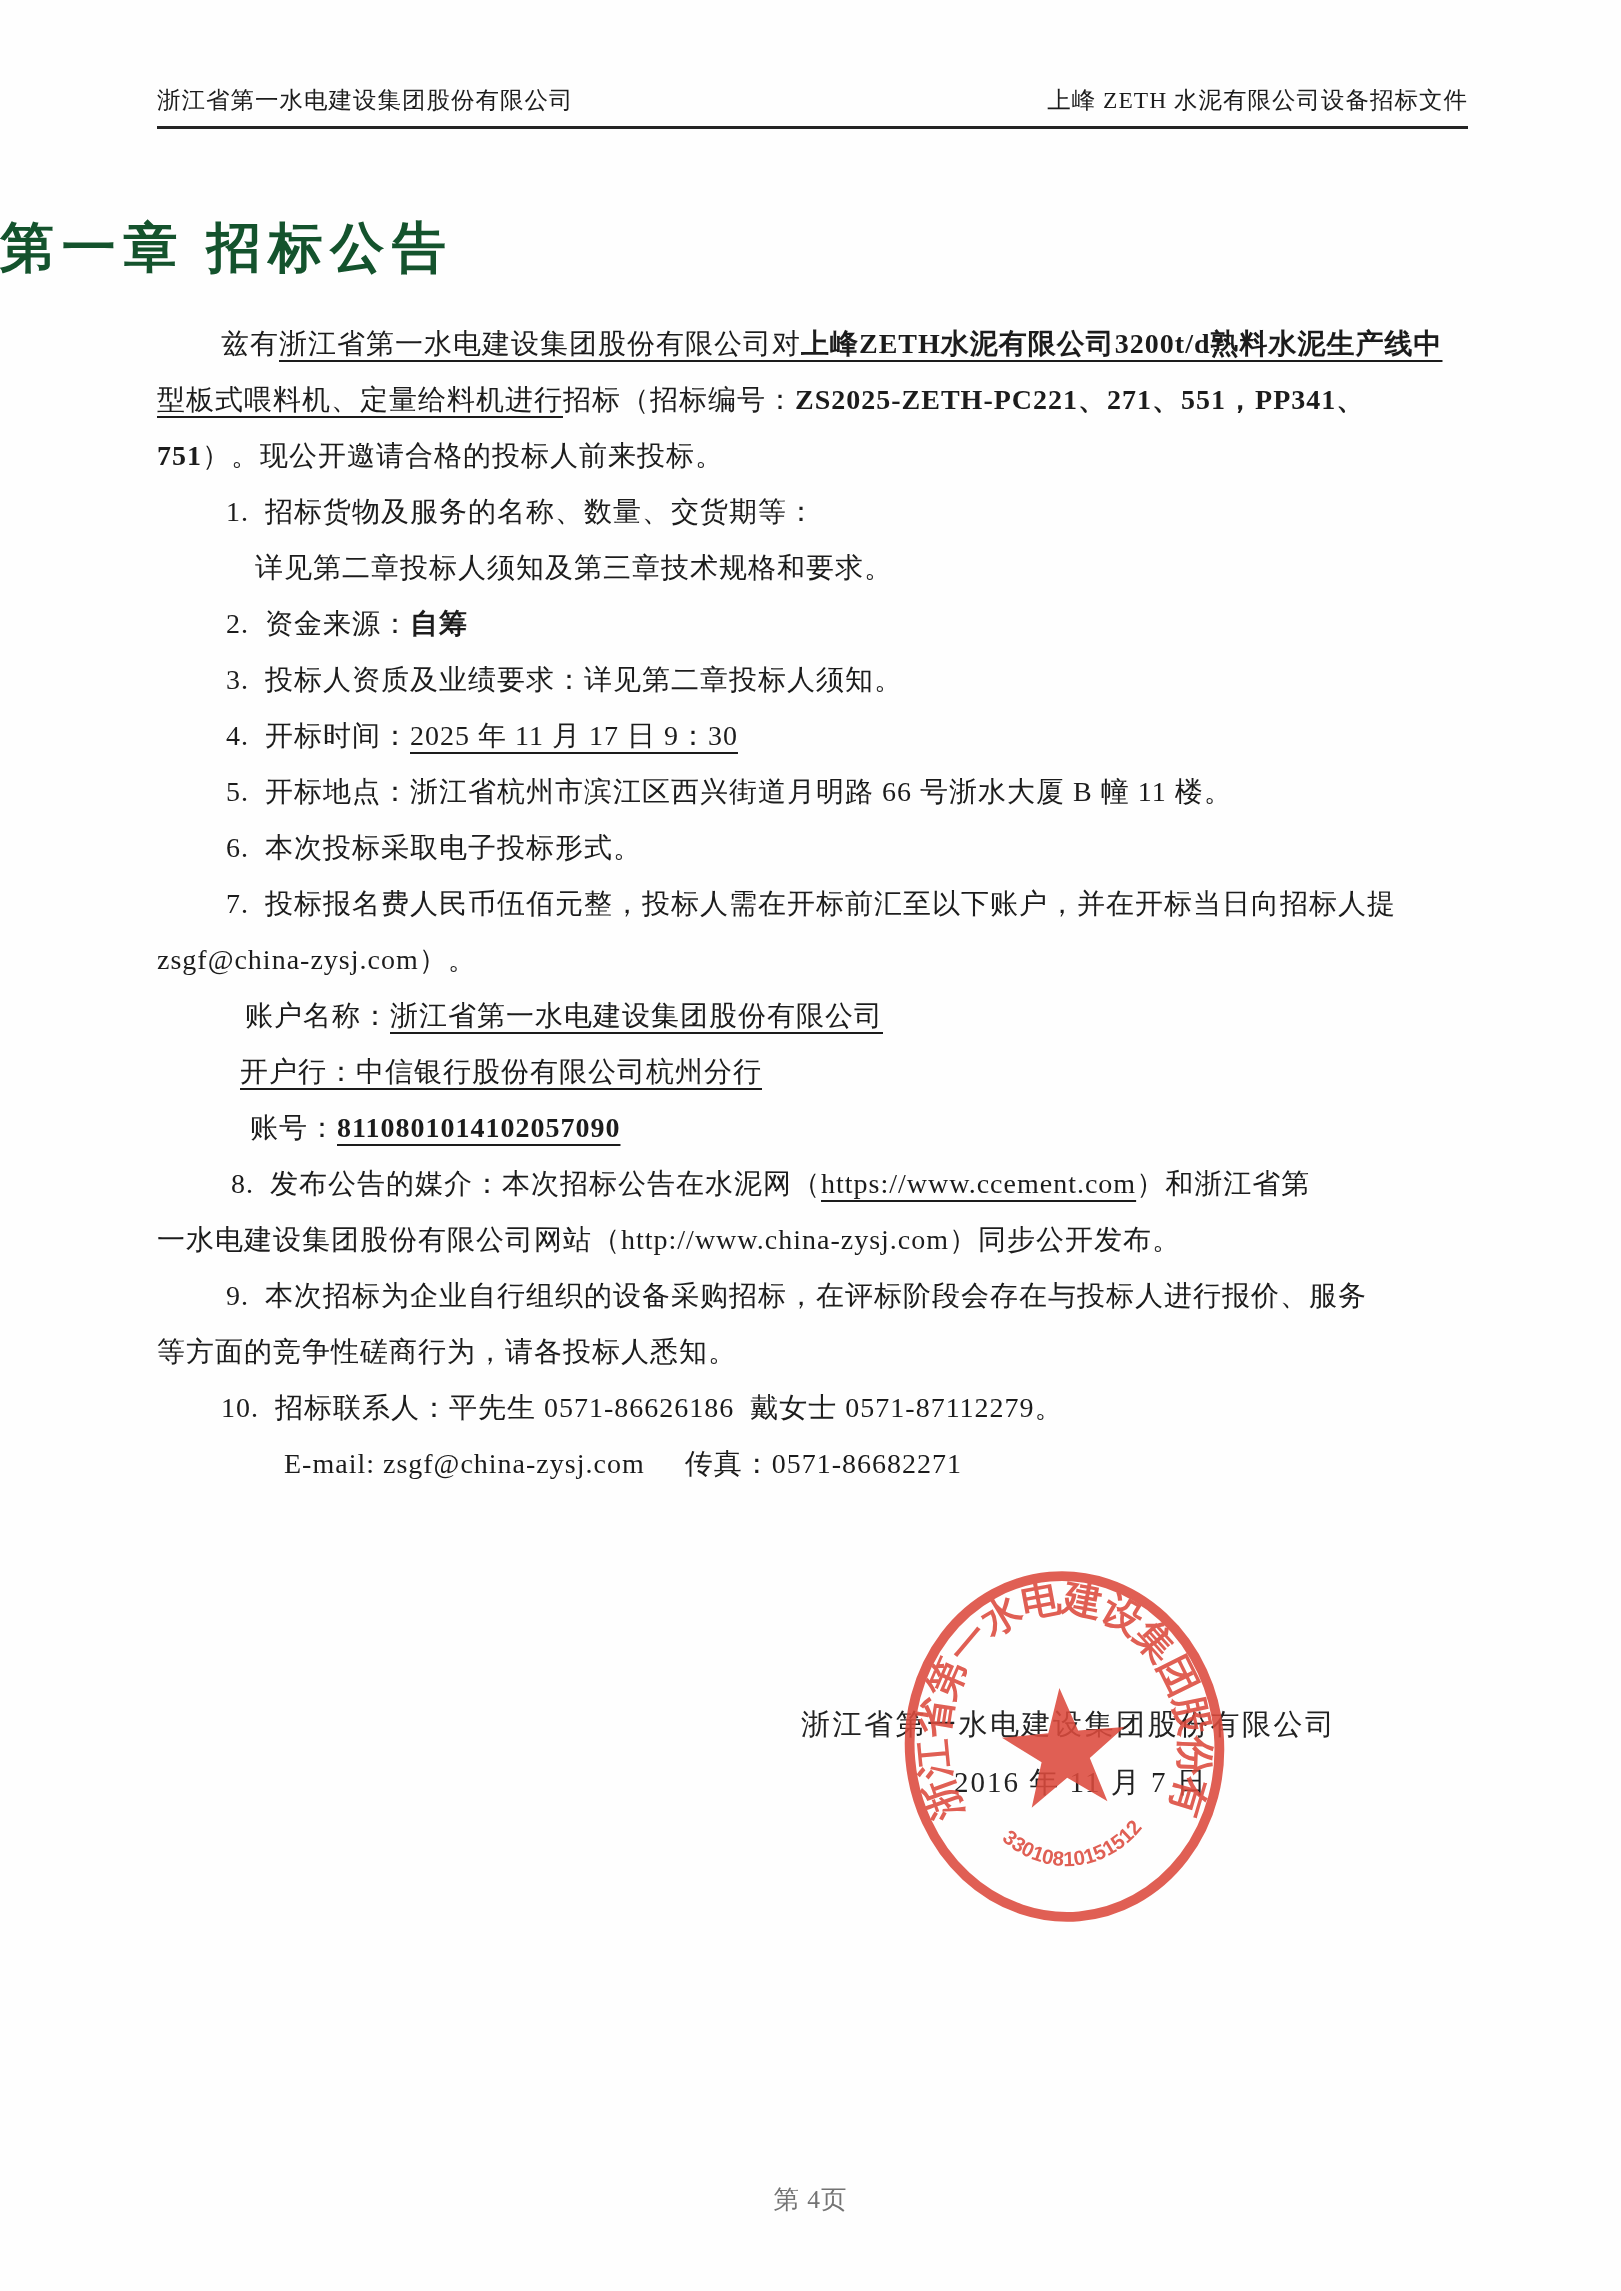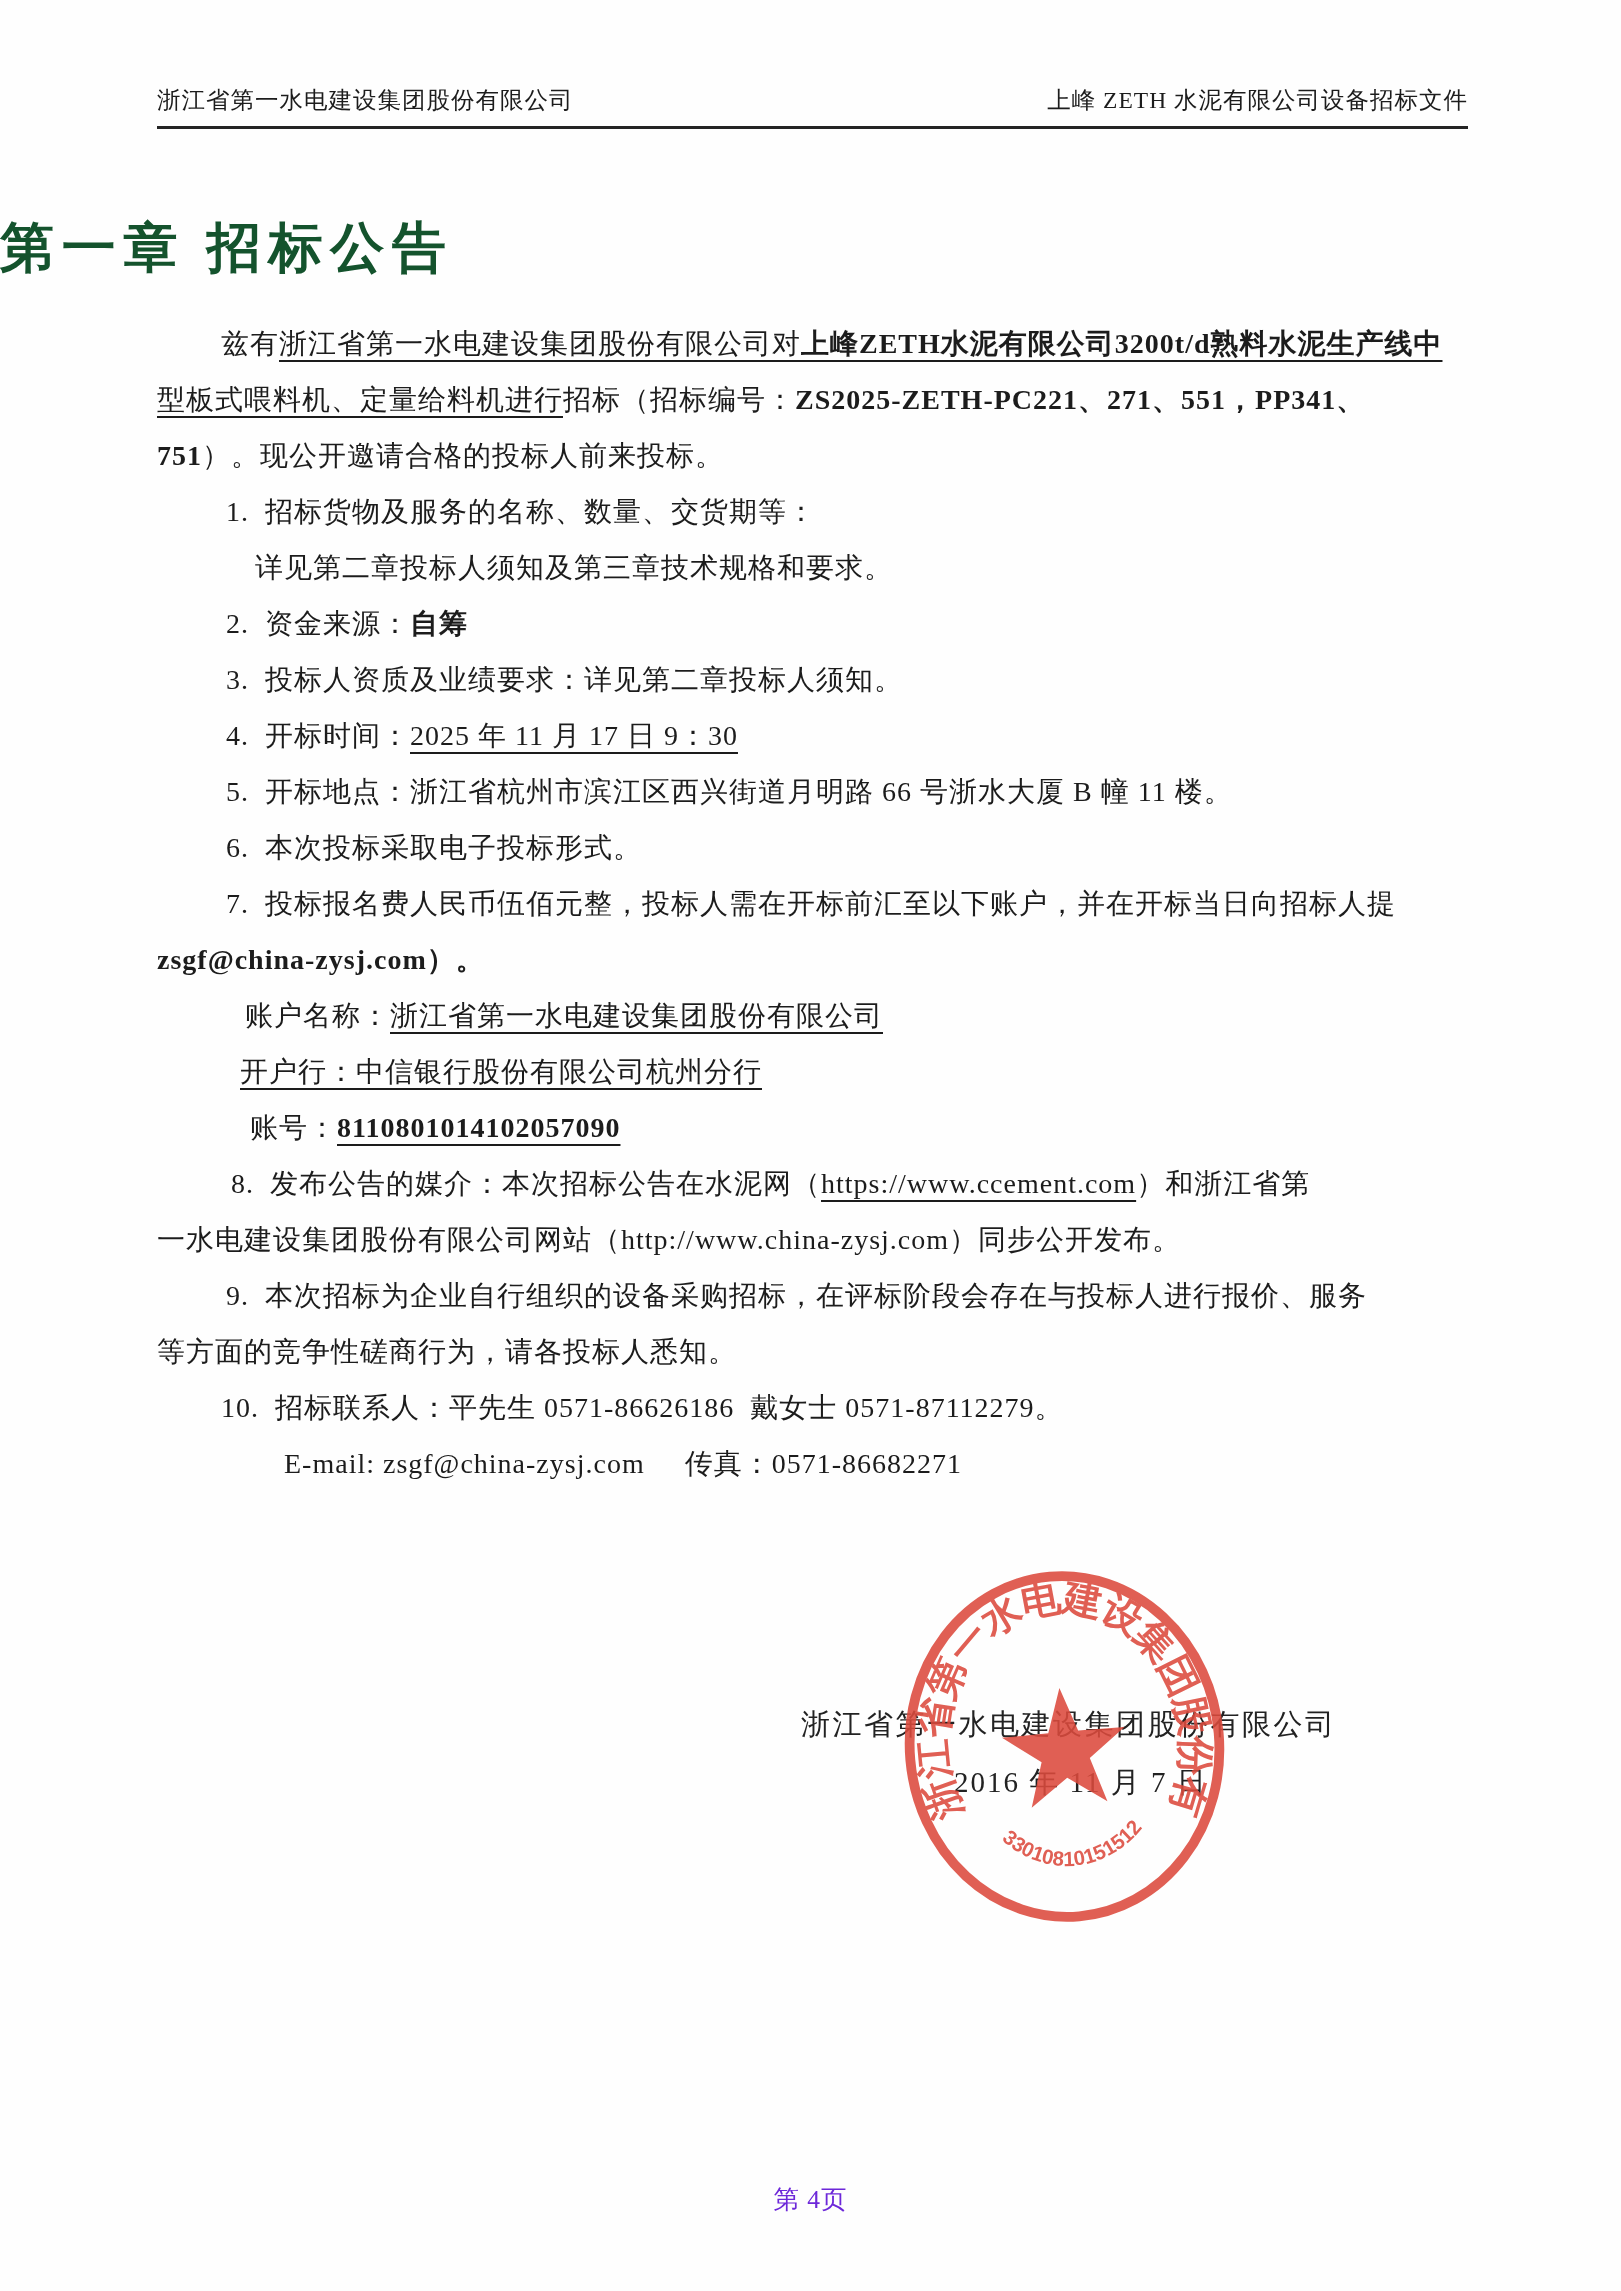--- a/index.html
+++ b/index.html
@@ -52,21 +52,21 @@
   }
   .seal-svg{
     position:absolute;left:898px;top:1564px;
     width:333px;height:365px;
     opacity:.88;
   }
   
   .footer{
     position:absolute;left:0;right:0;top:2182px;
     text-align:center;font-size:25.5px;letter-spacing:1px;
-    color:#6d28d9;
+    color:#737373;
   }
 </style>
 </head>
 <body>
 
 <div class="page">
 
   <div class="header">
     <span>浙江省第一水电建设集团股份有限公司</span>
     <span>上峰 ZETH 水泥有限公司设备招标文件</span>
@@ -79,21 +79,21 @@
       <div class="tline" style="padding-left: 0px;"><span class="seg-u">型板式喂料机、定量给料机进行</span><span>招标（招标编号：</span><span class="seg-b">ZS2025-ZETH-PC221、271、551，PP341、</span></div>
       <div class="tline" style="padding-left: 0px;"><span class="seg-b">751</span><span>）。现公开邀请合格的投标人前来投标。</span></div>
       <div class="tline" style="padding-left: 69px;"><span>1.  招标货物及服务的名称、数量、交货期等：</span></div>
       <div class="tline" style="padding-left: 98px;"><span>详见第二章投标人须知及第三章技术规格和要求。</span></div>
       <div class="tline" style="padding-left: 69px;"><span>2.  资金来源：</span><span class="seg-b">自筹</span></div>
       <div class="tline" style="padding-left: 69px;"><span>3.  投标人资质及业绩要求：详见第二章投标人须知。</span></div>
       <div class="tline" style="padding-left: 69px;"><span>4.  开标时间：</span><span class="seg-u">2025 年 11 月 17 日 9：30</span></div>
       <div class="tline" style="padding-left: 69px;"><span>5.  开标地点：浙江省杭州市滨江区西兴街道月明路 66 号浙水大厦 B 幢 11 楼。</span></div>
       <div class="tline" style="padding-left: 69px;"><span>6.  本次投标采取电子投标形式。</span></div>
       <div class="tline" style="padding-left: 69px;"><span>7.  投标报名费人民币伍佰元整，投标人需在开标前汇至以下账户，并在开标当日向招标人提</span></div>
-      <div class="tline" style="padding-left: 0px; font-weight: bold;"><span>zsgf@china-zysj.com）。</span></div>
+      <div class="tline" style="padding-left: 0px;"><span>zsgf@china-zysj.com）。</span></div>
       <div class="tline" style="padding-left: 88px;"><span>账户名称：</span><span class="seg-u">浙江省第一水电建设集团股份有限公司</span></div>
       <div class="tline" style="padding-left: 83px;"><span class="seg-u">开户行：中信银行股份有限公司杭州分行</span></div>
       <div class="tline" style="padding-left: 93px;"><span>账号：</span><span class="seg-b seg-u">8110801014102057090</span></div>
       <div class="tline" style="padding-left: 74px;"><span>8.  发布公告的媒介：本次招标公告在水泥网（</span><span class="seg-u">https://www.ccement.com</span><span>）和浙江省第</span></div>
       <div class="tline" style="padding-left: 0px;"><span>一水电建设集团股份有限公司网站（http://www.china-zysj.com）同步公开发布。</span></div>
       <div class="tline" style="padding-left: 69px;"><span>9.  本次招标为企业自行组织的设备采购招标，在评标阶段会存在与投标人进行报价、服务</span></div>
       <div class="tline" style="padding-left: 0px;"><span>等方面的竞争性磋商行为，请各投标人悉知。</span></div>
       <div class="tline" style="padding-left: 64px;"><span>10.  招标联系人：平先生 0571-86626186  戴女士 0571-87112279。</span></div>
       <div class="tline" style="padding-left: 127px;"><span>E-mail: zsgf@china-zysj.com     传真：0571-86682271</span></div>
     </div>

